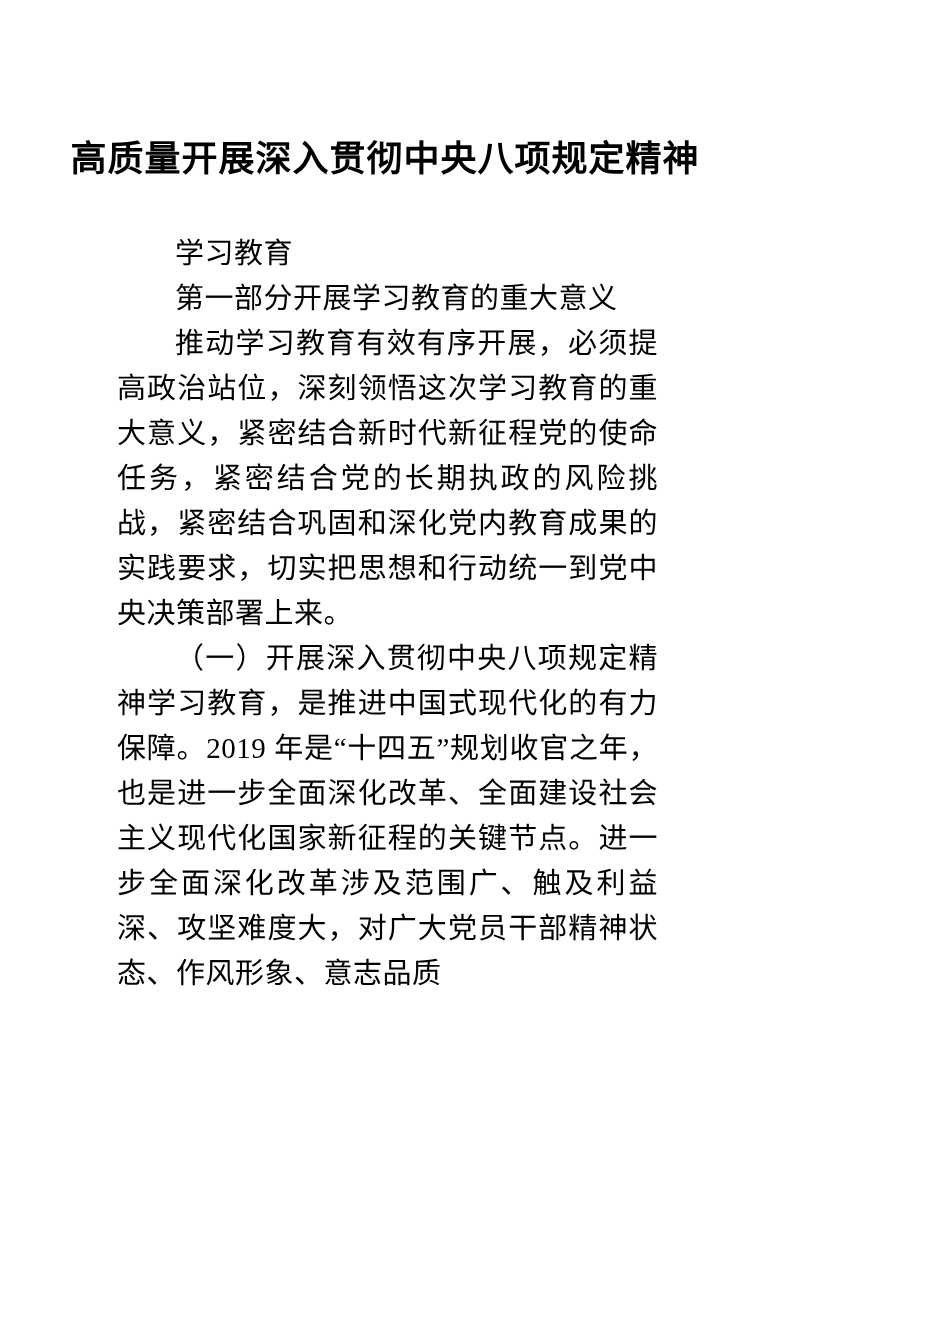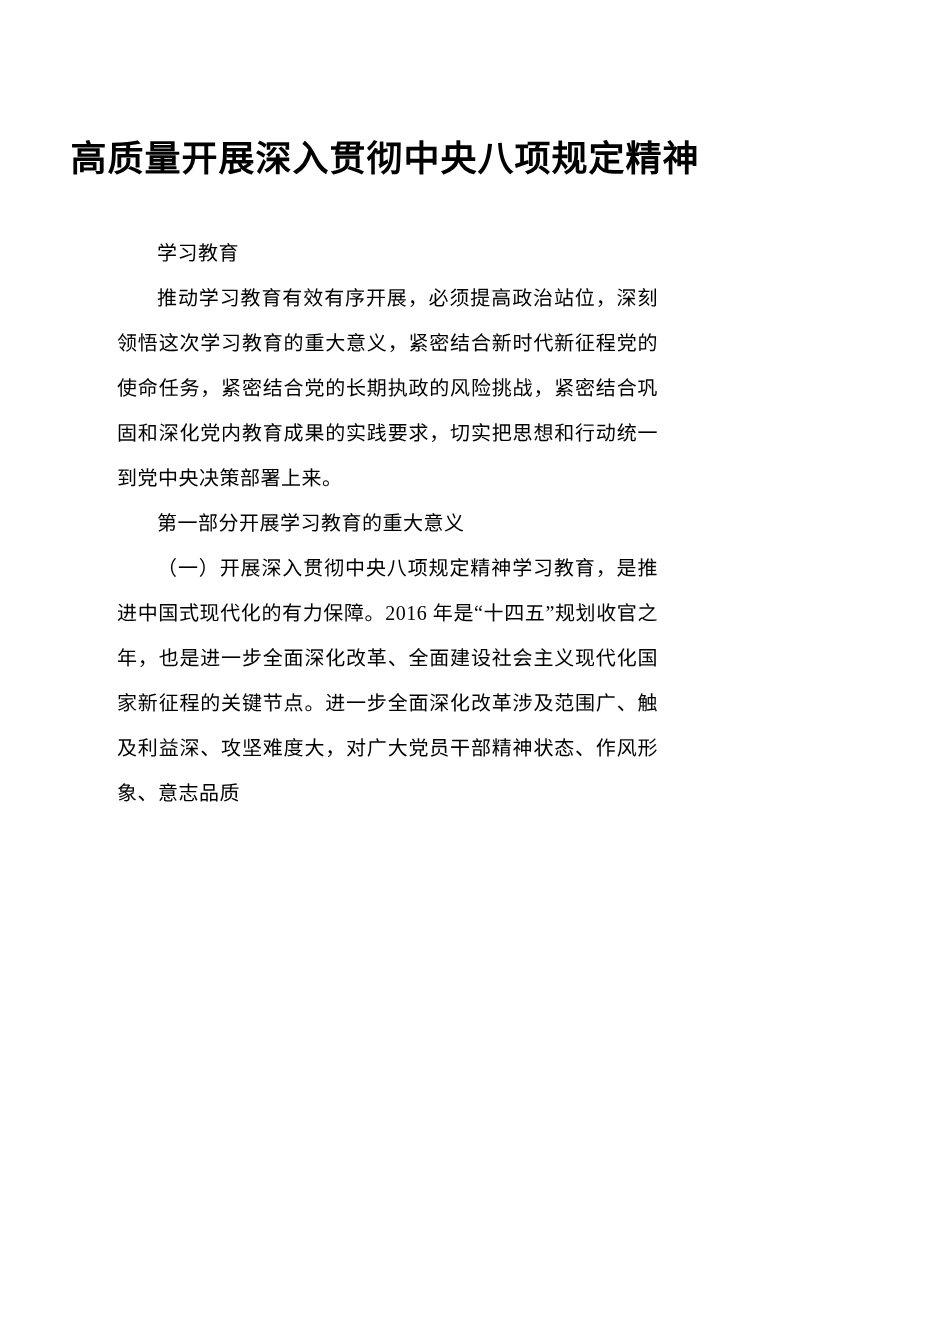--- a/index.html
+++ b/index.html
@@ -23,21 +23,21 @@
     text-align: center;
     font-size: 36px;
     line-height: 46px;
     font-weight: bold;
     letter-spacing: 1px;
     color: #000000;
   }
   .doc-body {
     margin: 0 112px 0 117px; 
     padding-top: 49px;        
-    font-size: 20px;
+    font-size: 29px;
     line-height: 45px;
     text-align: justify;
     text-justify: inter-character;
     letter-spacing: 0.5px;
   }
   .para {
     margin: 0;
     text-indent: 2em;
     word-break: break-all;
   }
@@ -46,17 +46,17 @@
 </style>
 </head>
 <body>
 
 <main class="page">
   <h1 class="doc-title">高质量开展深入贯彻中央八项规定精神</h1>
 
   <section class="doc-body">
 
   <p class="para intro-label">学习教育</p>
+      <p class="para heading">第一部分开展学习教育的重大意义</p>
       <p class="para body">推动学习教育有效有序开展，必须提高政治站位，深刻领悟这次学习教育的重大意义，紧密结合新时代新征程党的使命任务，紧密结合党的长期执政的风险挑战，紧密结合巩固和深化党内教育成果的实践要求，切实把思想和行动统一到党中央决策部署上来。</p>
-      <p class="para heading">第一部分开展学习教育的重大意义</p>
-      <p class="para body">（一）开展深入贯彻中央八项规定精神学习教育，是推进中国式现代化的有力保障。2016 年是“十四五”规划收官之年，也是进一步全面深化改革、全面建设社会主义现代化国家新征程的关键节点。进一步全面深化改革涉及范围广、触及利益深、攻坚难度大，对广大党员干部精神状态、作风形象、意志品质</p>
+      <p class="para body">（一）开展深入贯彻中央八项规定精神学习教育，是推进中国式现代化的有力保障。2019 年是“十四五”规划收官之年，也是进一步全面深化改革、全面建设社会主义现代化国家新征程的关键节点。进一步全面深化改革涉及范围广、触及利益深、攻坚难度大，对广大党员干部精神状态、作风形象、意志品质</p>
     </section>
 </main>
 
 </body></html>

